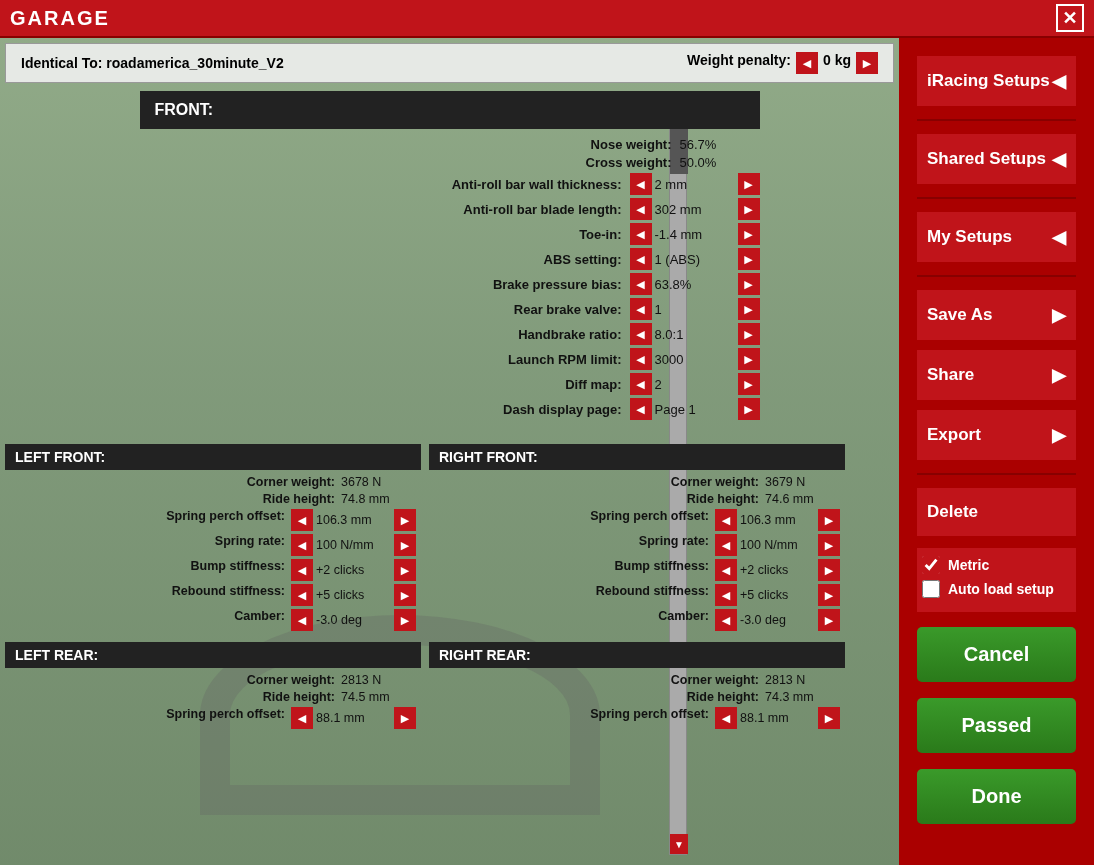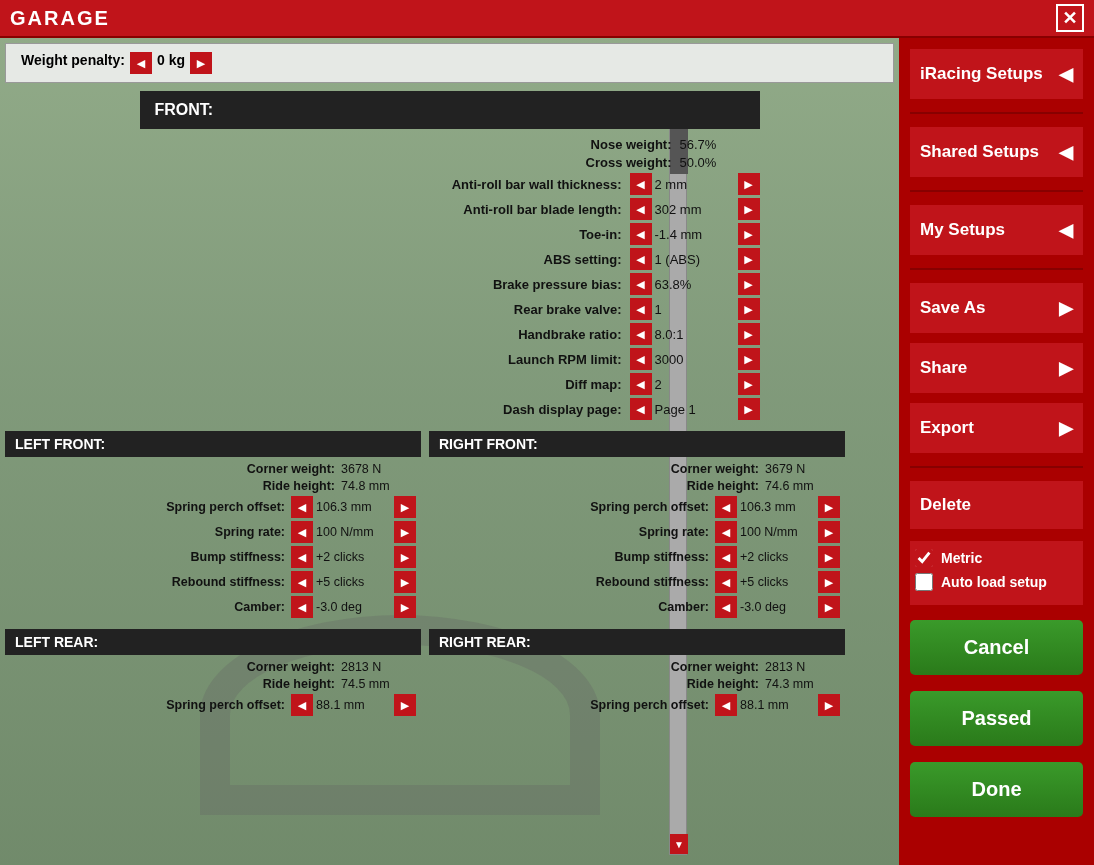--- a/index.html
+++ b/index.html
@@ -143,37 +143,36 @@
     .param-ctrl {
       display: flex;
       align-items: center;
       gap: 3px;
     }
 
     .corner-grid {
       display: grid;
       grid-template-columns: 1fr 1fr;
       gap: 8px;
-      margin-top: 11px;
+      margin-top: 24px;
     }
 
     .corner-section {}
 
     .corner-header {
       background: #222;
       color: white;
       font-size: 14px;
       font-weight: bold;
       padding: 5px 10px;
       margin-bottom: 5px;
     }
 
     .corner-param {
       display: flex;
-      align-items: center;
       justify-content: flex-end;
       margin-bottom: 3px;
       font-size: 12.5px;
       padding-right: 5px;
     }
 
     .corner-param-label {
       text-align: right;
       margin-right: 6px;
       font-weight: bold;
@@ -226,21 +225,21 @@
       cursor: pointer;
     }
 
     
     .sidebar {
       width: 195px;
       background: #a00;
       display: flex;
       flex-direction: column;
       gap: 10px;
-      padding: 11px;
+      padding: 18px;
     }
 
     .sidebar-btn {
       background: #c0141a;
       color: white;
       border: none;
       padding: 14px 10px;
       font-size: 17px;
       font-weight: bold;
       cursor: pointer;
@@ -308,20 +307,21 @@
 </div>
 
 <div class="main-area">
   <div class="content-area">
     <div class="bg-image"></div>
     <div class="dunlop-arch"></div>
 
     <div class="content-inner">
 
       <div class="info-bar">
+        <span>Identical To: roadamerica_30minute_V2</span>
         <div class="weight-penalty">
           <span>Weight penalty:</span>
           <button class="arrow-btn">◀</button>
           <span>0 kg</span>
           <button class="arrow-btn">▶</button>
         </div>
       </div>
 
       <div class="front-section">
         <div class="section-header">FRONT:</div>

